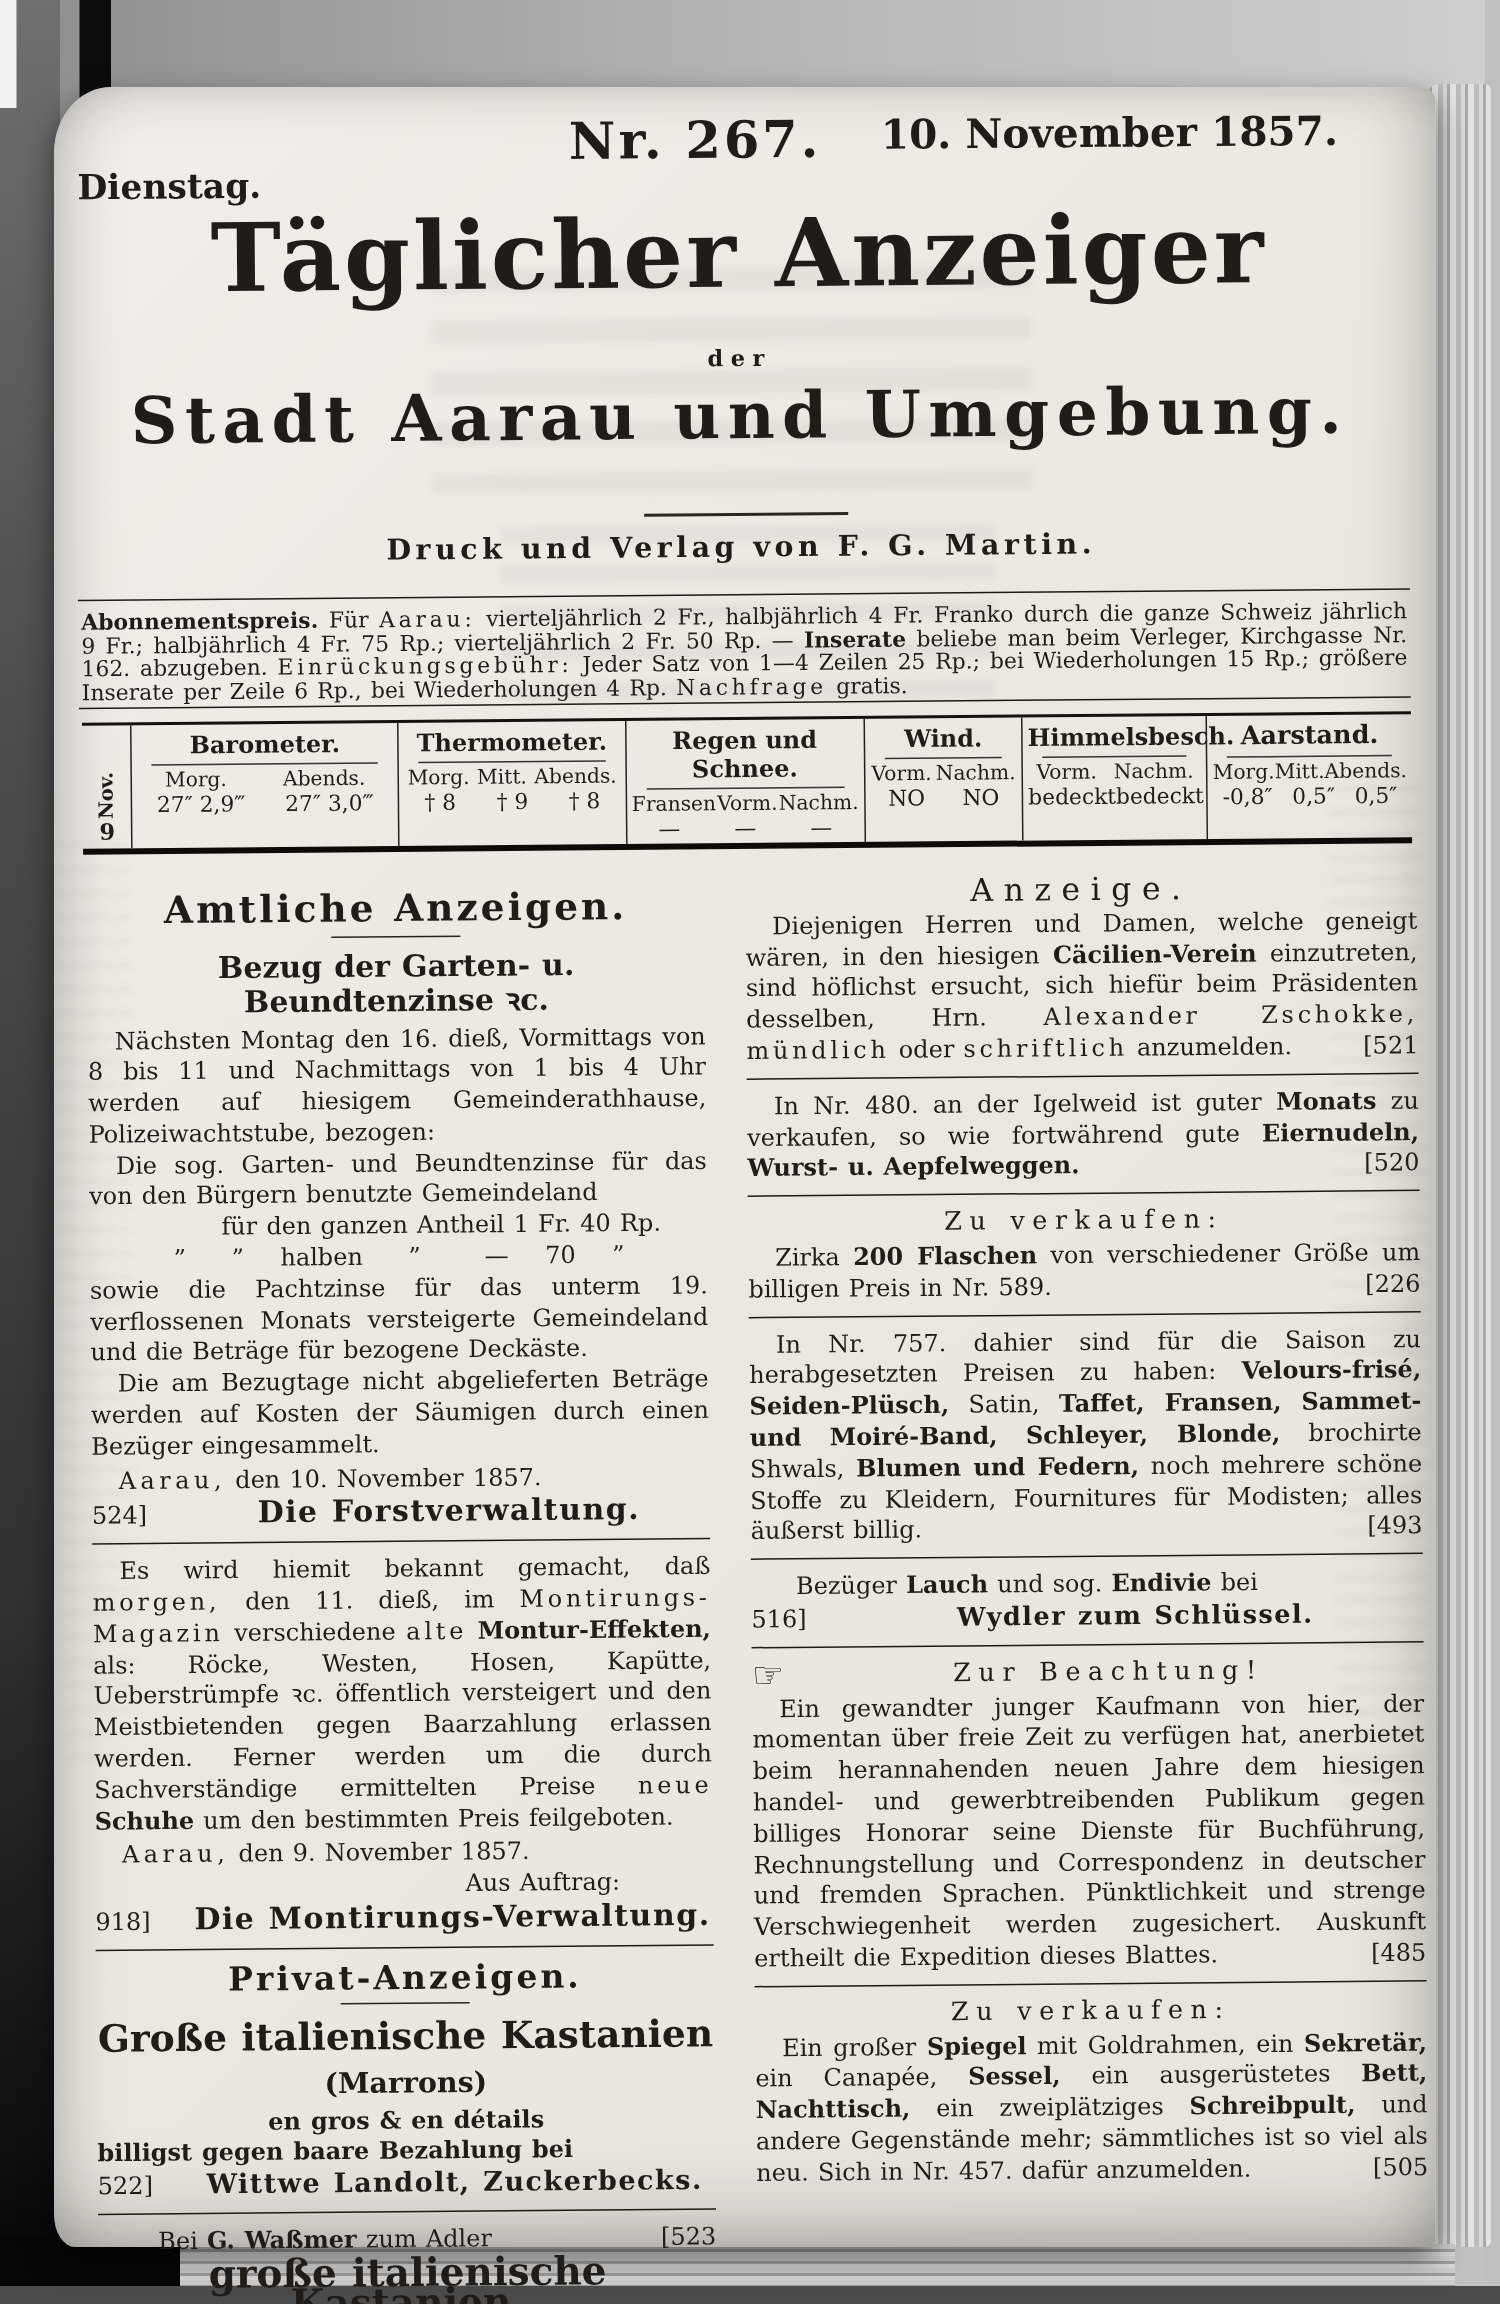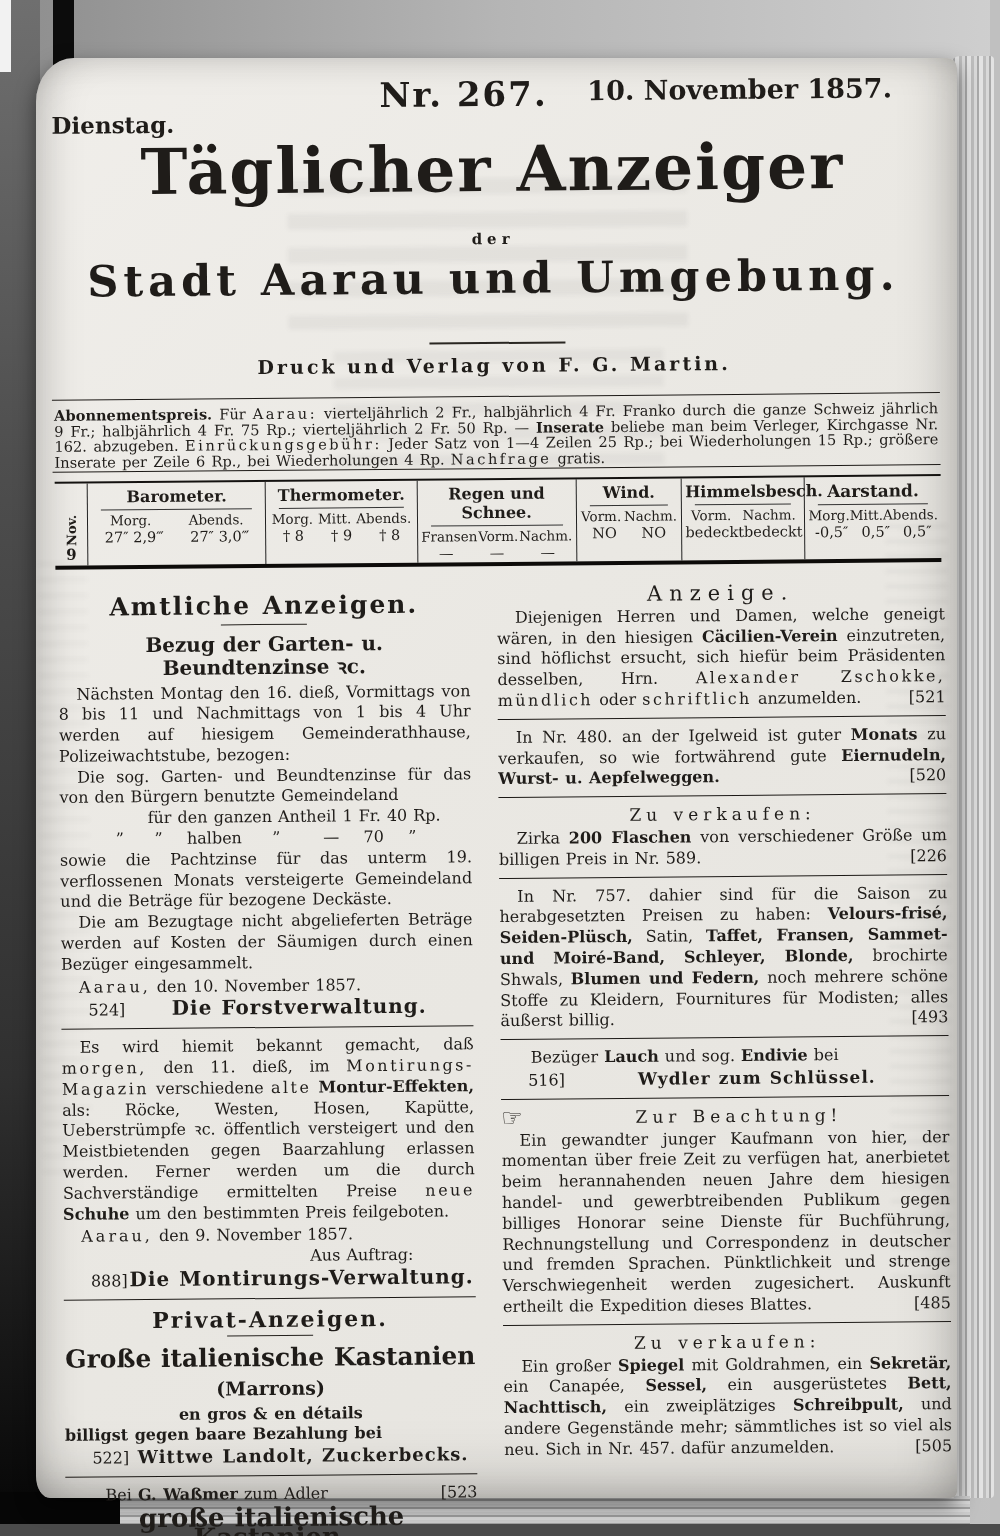--- a/index.html
+++ b/index.html
@@ -86,21 +86,21 @@
   .ad-div{border-top:1.6px solid #1c1916;margin:7px 0 8px;}
   .headline{font-size:20px;font-weight:bold;text-align:center;text-align-last:center;line-height:1.15;margin:2px 0 4px;}
   p.body{margin:0;text-indent:18px;}
   p.body.noind{text-indent:0;}
   .tariff{margin:0;text-align:left;text-indent:88px;}
   .tariff2{margin:0;text-align:left;text-indent:56px;}
   .dateline{margin:2px 0 0;text-indent:18px;text-align:left;}
   .dl-sp{letter-spacing:3px;}
   .byorder{margin:0;text-align:right;padding-right:62px;}
   .sigrow{display:flex;align-items:baseline;margin:1px 0 0;}
-  .signo{width:64px;text-align:right;font-size:16px;}
+  .signo{width:64px;text-align:left;font-size:16px;}
   .signame{flex:1;text-align:center;font-weight:bold;font-size:20px;letter-spacing:1px;}
   .bigad{font-size:25px;font-weight:bold;text-align:center;text-align-last:center;line-height:1.15;margin:2px 0;}
   .centerline{text-align:center;text-align-last:center;font-weight:bold;margin:0;}
   .leftline{text-align:left;margin:0;font-weight:bold;}
   .bigline{font-size:26px;font-weight:bold;text-align:center;text-align-last:center;margin:2px 0 0;}
   .minih{font-size:17px;text-align:center;text-align-last:center;letter-spacing:5px;margin:0 0 2px;}
   .hand{float:left;font-size:24px;line-height:20px;margin-right:6px;}
   
   .s-b{font-weight:bold;}
   .s-sp{letter-spacing:2.5px;}
@@ -215,21 +215,21 @@
       </div>
       <div class="wcol w-aar">
         <div class="wtitle big">Aarstand.</div>
         <div class="wrule"></div>
         <div class="wrow">
           <span>Morg.</span>
           <span>Mitt.</span>
           <span>Abends.</span>
         </div>
         <div class="wrow vals">
-          <span>-0,5″</span>
+          <span>-0,8″</span>
           <span>0,5″</span>
           <span>0,5″</span>
         </div>
       </div>
     </div>
 
     <div class="col col-left">
       <div class="sec-h">Amtliche Anzeigen.</div>
       <div class="shortrule"></div>
 
@@ -248,21 +248,21 @@
         </div>
       </div>
 
       <div class="ad-div"></div>
 
       <div>
         <p class="body"><span>Es wird hiemit bekannt gemacht, daß </span><span class="s-sp">morgen,</span><span> den 11. dieß, im </span><span class="s-sp">Montirungs-Magazin</span><span> verschiedene </span><span class="s-sp">alte</span><span> </span><span class="s-b">Montur-Effekten,</span><span> als: Röcke, Westen, Hosen, Kapütte, Ueberstrümpfe ꝛc. öffentlich versteigert und den Meistbietenden gegen Baarzahlung erlassen werden.  Ferner werden um die durch Sachverständige ermittelten Preise </span><span class="s-sp">neue</span><span> </span><span class="s-b">Schuhe</span><span> um den bestimmten Preis feilgeboten.</span></p>
         <p class="dateline"><span class="dl-sp">Aarau,</span><span> den 9. November 1857.</span></p>
         <p class="byorder">Aus Auftrag:</p>
         <div class="sigrow">
-          <span class="signo">888]</span>
+          <span class="signo">918]</span>
           <span class="signame">Die Montirungs-Verwaltung.</span>
         </div>
       </div>
 
       <div class="ad-div"></div>
 
       <div class="sec-h small">Privat-Anzeigen.</div>
       <div class="shortrule"></div>
 
       <div>

